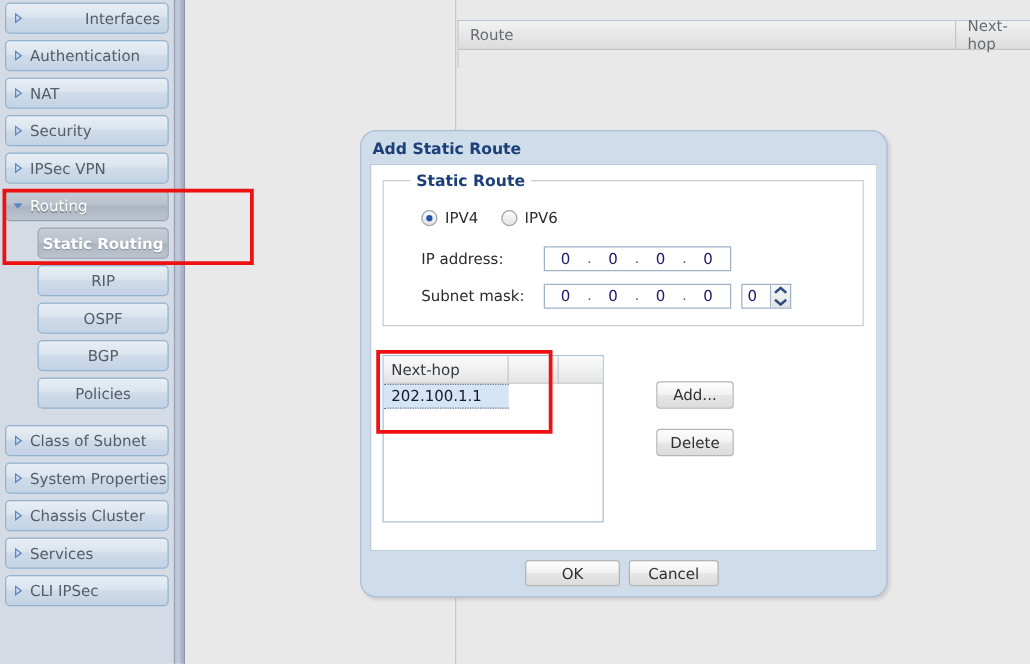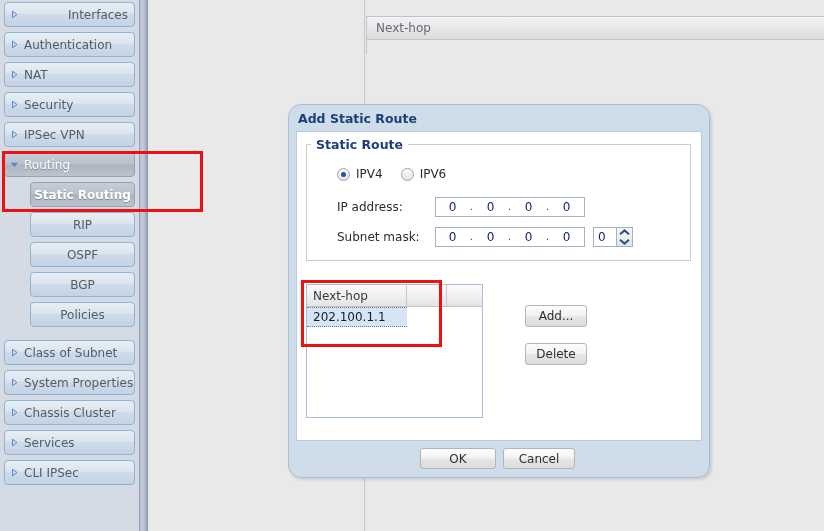--- a/index.html
+++ b/index.html
@@ -130,21 +130,21 @@
     box-sizing:border-box;
   }
 
   
   #static-route-group{
     position:absolute;left:9px;top:12px;width:385px;height:117px;
     border:1px solid #cdcdcd;
     box-sizing:border-box;
   }
   #static-route-legend{
-    position:absolute;left:4px;top:-8px;
+    position:absolute;left:21px;top:-8px;
     background:#ffffff;
     padding:0 5px;
     font-size:12.5px;font-weight:bold;color:#1b3f77;
     white-space:nowrap;
   }
 
   .radio-row{
     position:absolute;left:30px;top:22px;
     display:flex;align-items:center;gap:6px;
     font-size:12px;color:#333;
@@ -362,20 +362,21 @@
 
 </div>
 
 <div id="splitter"></div>
 
 <div id="main">
   <div id="content-divider"></div>
 
   <div id="route-table">
     <div id="route-head">
+      <div class="rt-col c1">Route</div>
       <div class="rt-col c2">Next-hop</div>
     </div>
     <div id="route-body"></div>
   </div>
 </div>
 
 <div id="dialog">
 
   <div id="dialog-title">Add Static Route</div>
 

